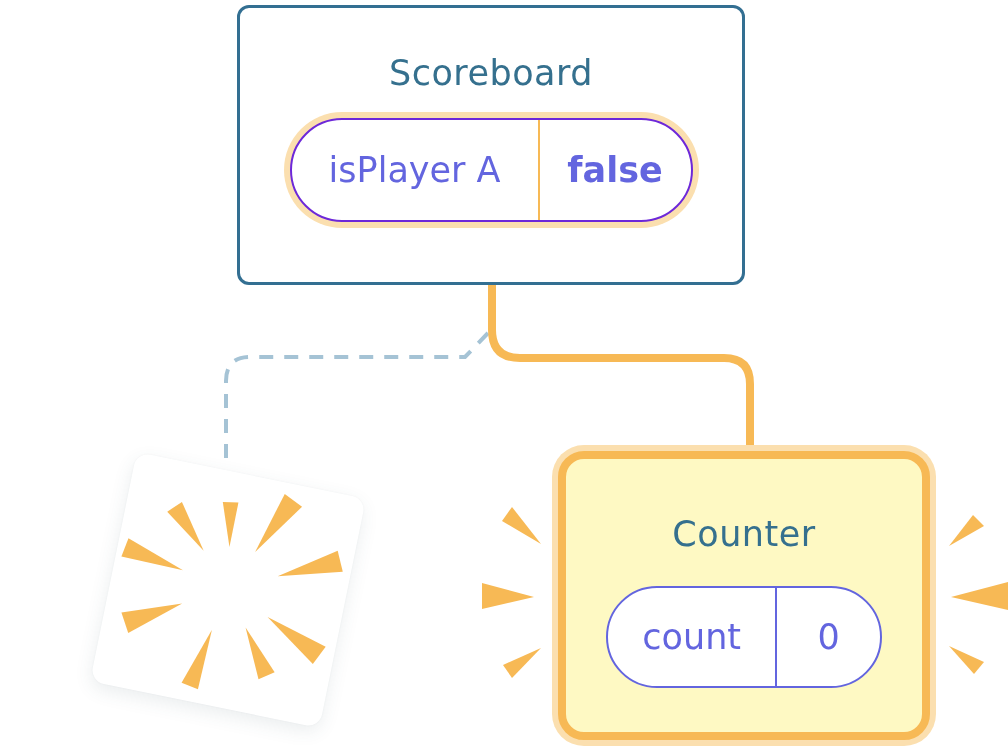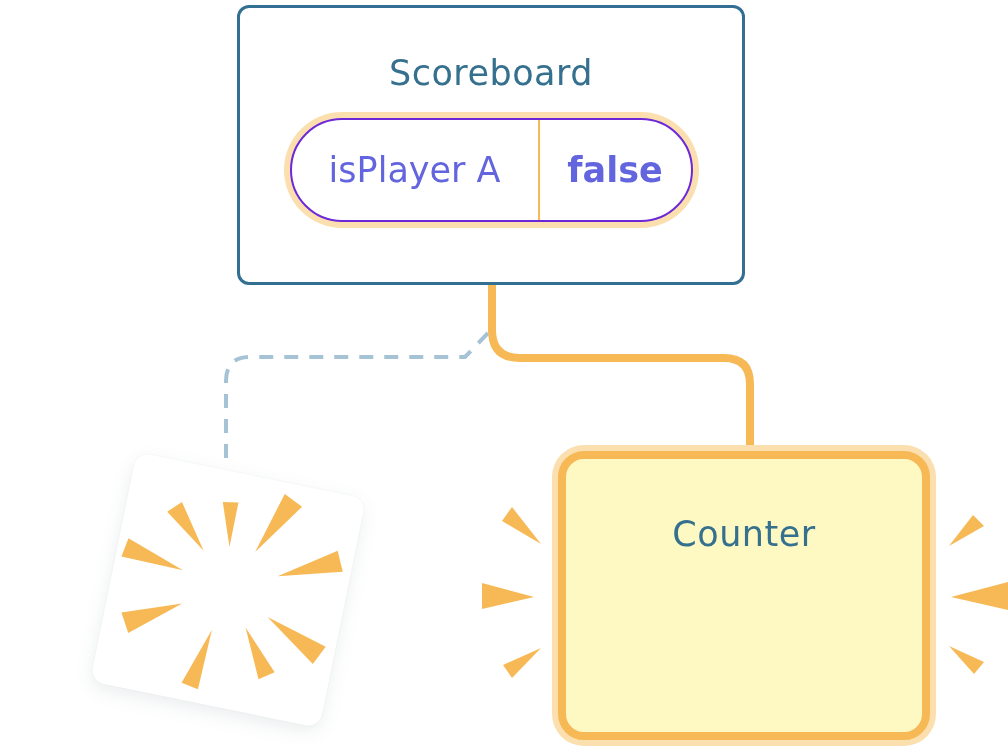--- a/index.html
+++ b/index.html
@@ -140,20 +140,25 @@
     <div class="card-title">Scoreboard</div>
     <div class="pill pill-orange">
       <div class="pill-key">isPlayer A</div>
       <div class="pill-divider div-orange"></div>
       <div class="pill-value bold">false</div>
     </div>
   </div>
 
   <div class="card-counter">
     <div class="card-title">Counter</div>
+    <div class="pill pill-purple">
+      <div class="pill-key">count</div>
+      <div class="pill-divider div-purple"></div>
+      <div class="pill-value">0</div>
+    </div>
   </div>
 
   <div class="card-poof">
     <svg viewBox="0 0 240 240">
       <g fill="#F7B955">
         <polygon points="112.7,76.6 112.6,29.9 96.8,32.7"></polygon>
         <polygon points="139.5,76.3 177.4,21.2 157.4,11.8"></polygon>
         <polygon points="87.5,85.5 55.7,40.9 42.9,53.7"></polygon>
         <polygon points="167.1,96.0 231.6,78.1 222.2,58.1"></polygon>
         <polygon points="70.7,109.3 9.4,88.3 6.0,108.1"></polygon>

